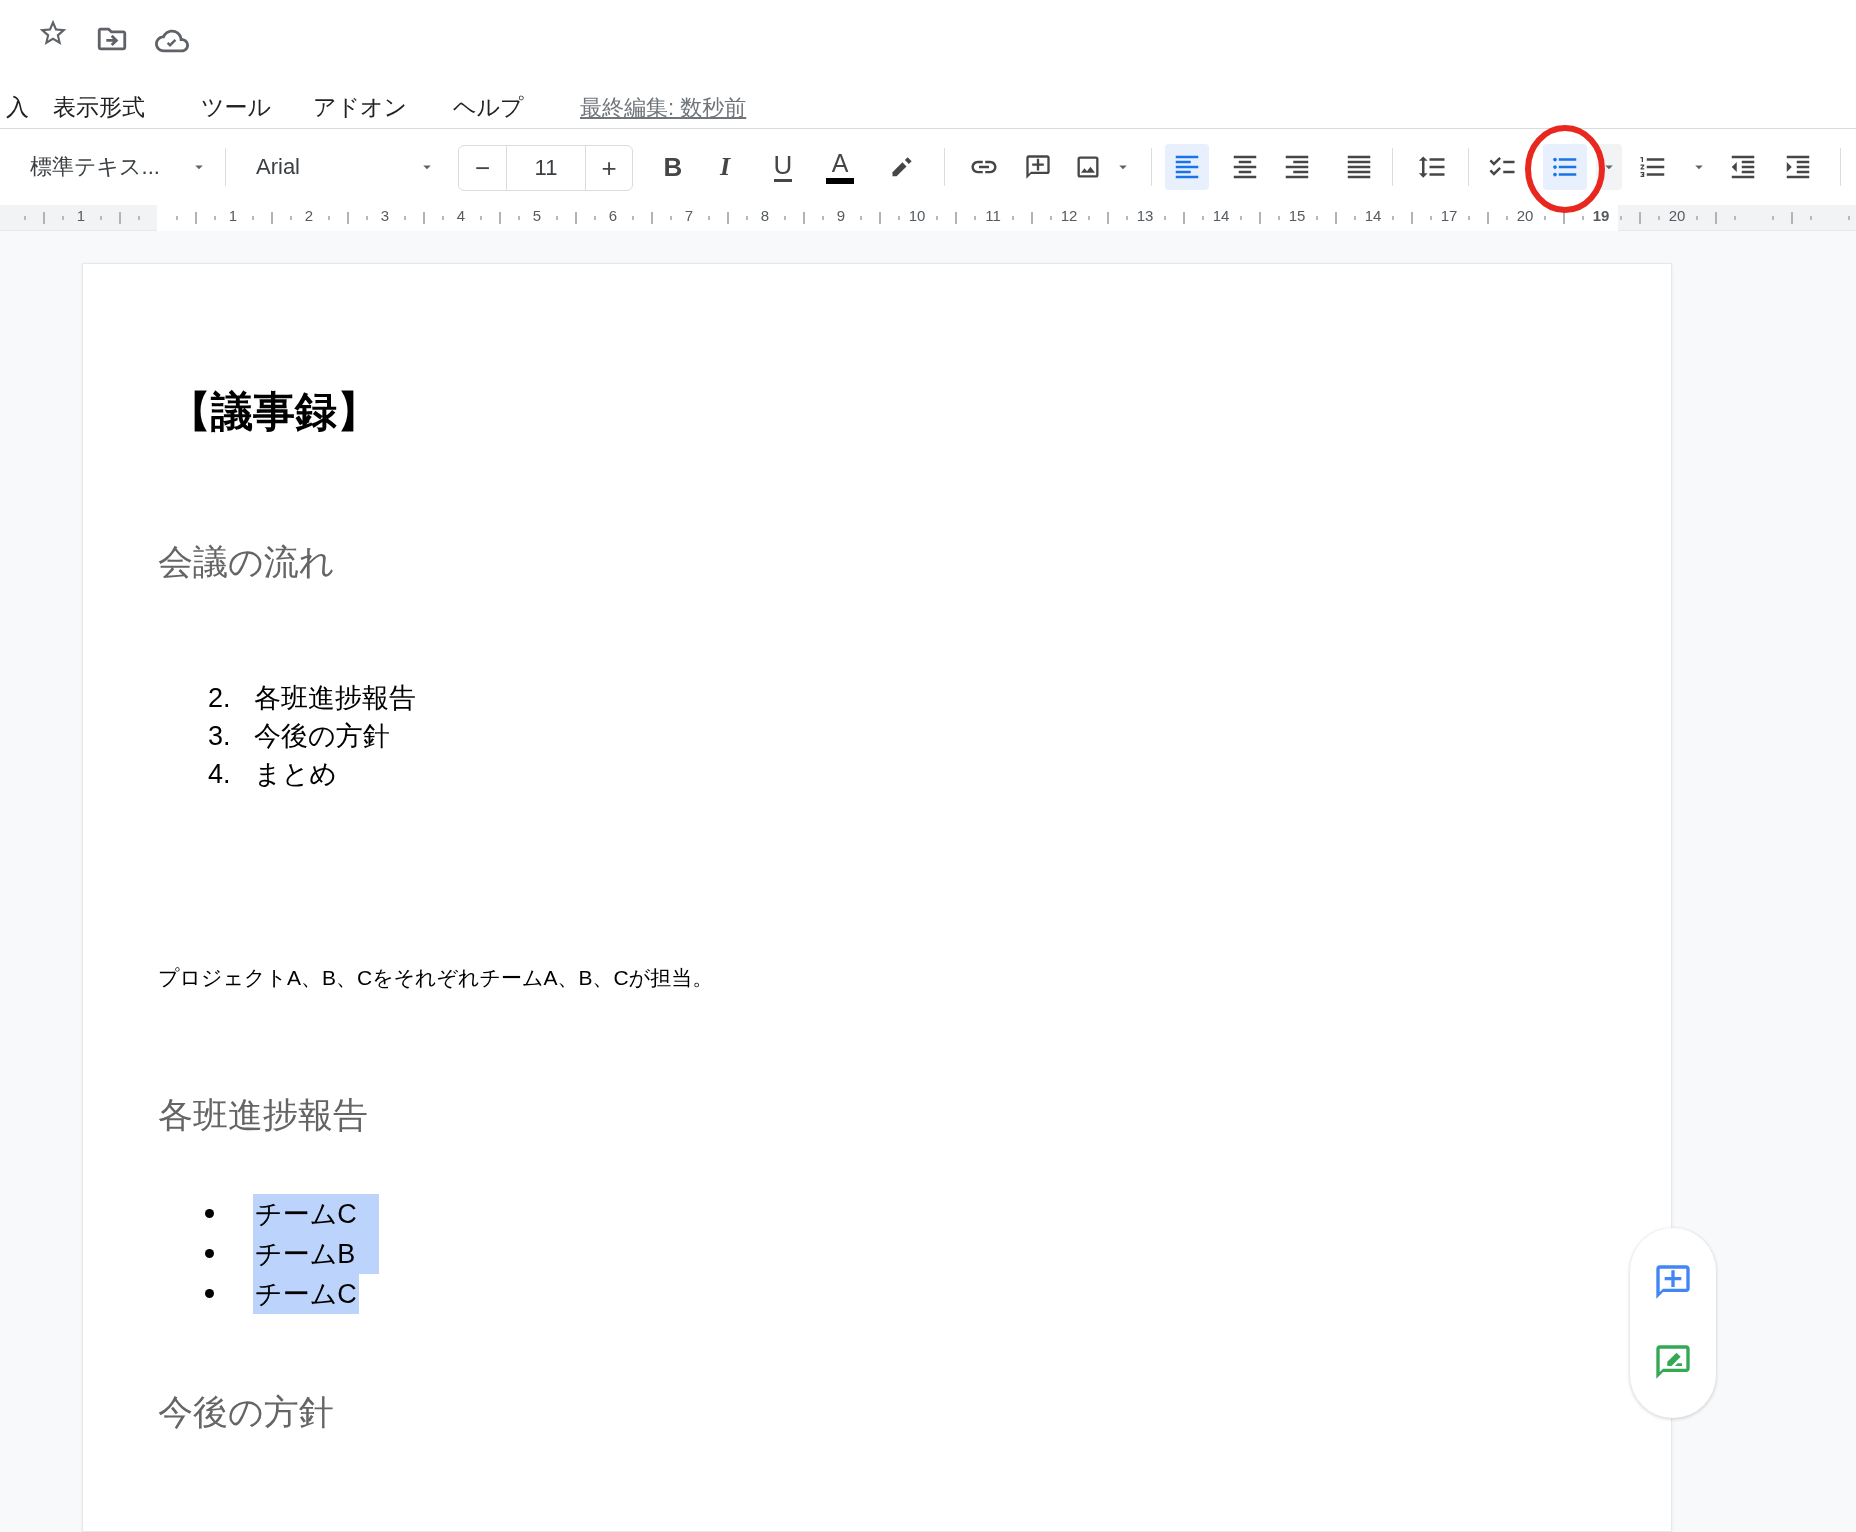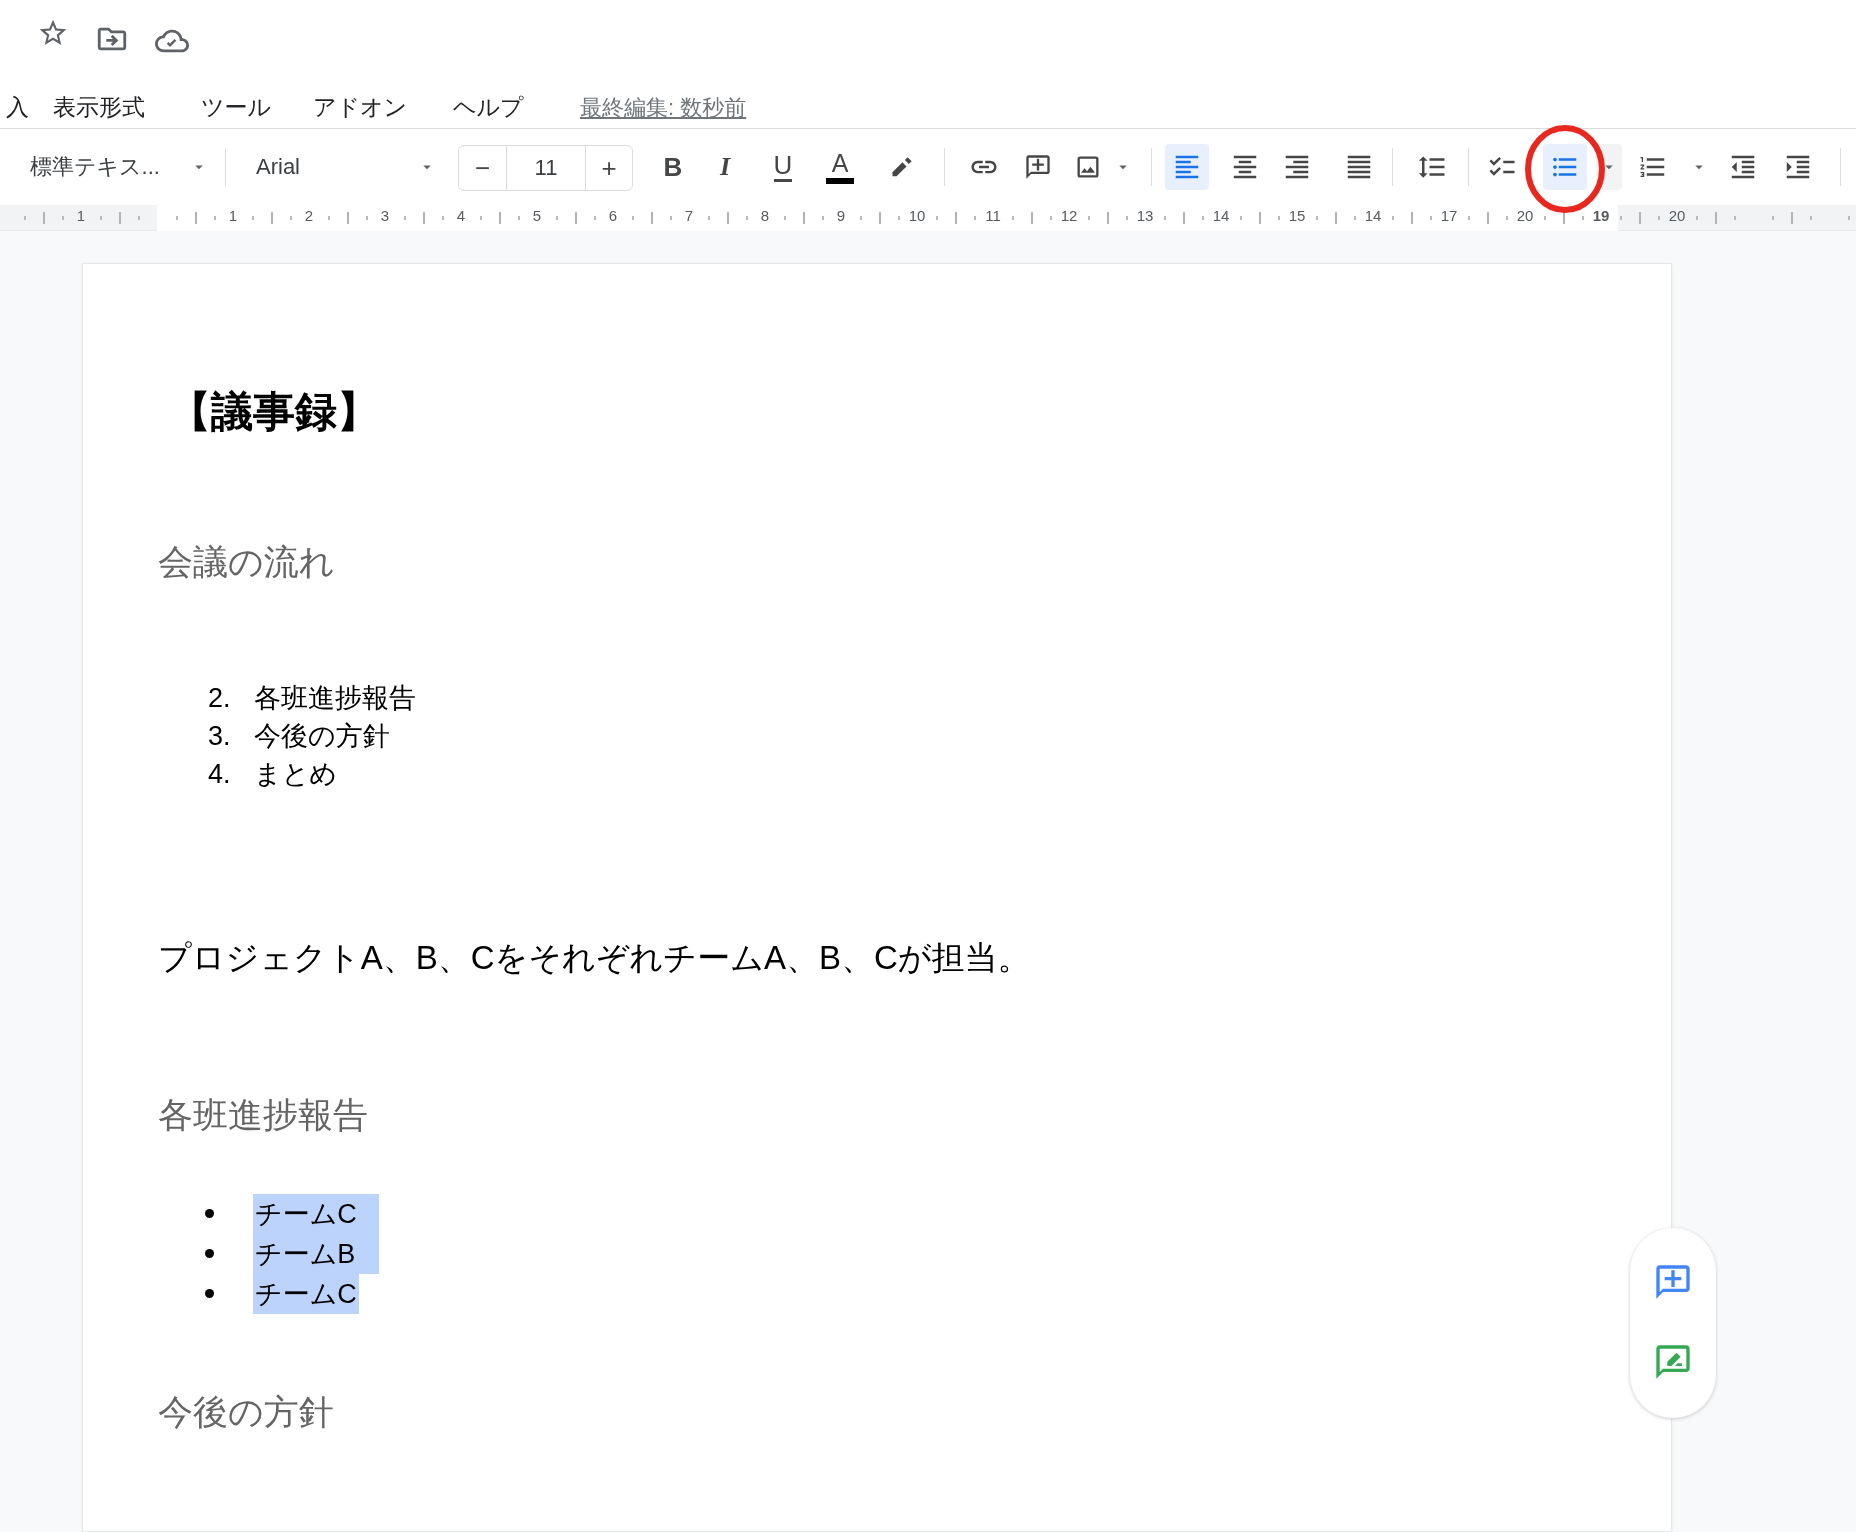--- a/index.html
+++ b/index.html
@@ -38,21 +38,21 @@
   .ind-rect { position:absolute; left:190px; top:206px; width:24px; height:9px; background:#4285f4; cursor:pointer; }
   .ind-tri { position:absolute; width:0; height:0; border-left:13px solid transparent; border-right:13px solid transparent;
              border-top:13px solid #4285f4; top:217px; cursor:pointer; }
 
   
   .canvas { position:absolute; left:0; top:231px; width:1856px; height:1301px; background:#f8f9fa; }
   .page { position:absolute; left:82px; top:32px; width:1590px; height:1269px; background:#fff;
           border:1px solid #e6e8eb; box-shadow:0 1px 3px rgba(60,64,67,.08); }
   .doc-title { position:absolute; font-size:42px; font-weight:bold; color:#000; white-space:nowrap; }
   .doc-h { position:absolute; font-size:35px; color:#656565; white-space:nowrap; }
-  .doc-p { position:absolute; font-size:33px; color:#000; white-space:nowrap; }
+  .doc-p { position:absolute; font-size:21px; color:#000; white-space:nowrap;margin-top:28px; }
   .olrow { position:absolute; font-size:27px; color:#000; white-space:nowrap; }
   .olnum { display:inline-block; min-width:32px; }
   .oltxt { margin-left:14px; }
   .bulrow { position:absolute; }
   .buldot { position:absolute; width:9px; height:9px; border-radius:50%; background:#000; }
   .hl { position:absolute; font-size:27px; color:#000; background:#bcd4fb; white-space:nowrap;
         height:40px; display:flex; align-items:center; padding-left:2px; }
 
   
   .pill { position:absolute; left:1630px; top:1228px; width:86px; height:190px; background:#fff; border-radius:44px;

